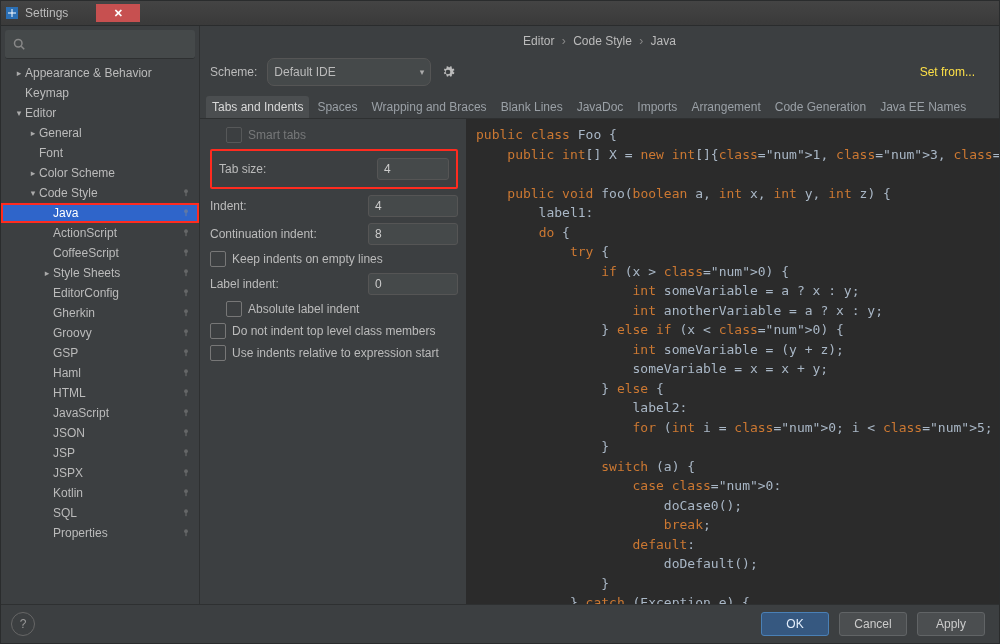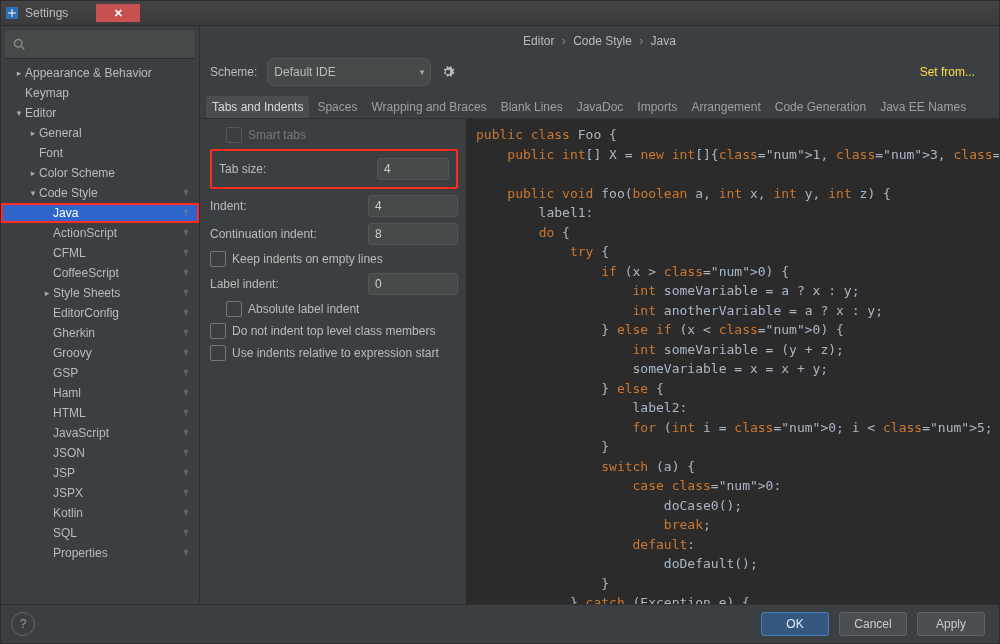--- a/index.html
+++ b/index.html
@@ -136,28 +136,20 @@
           <div class="tree-row ind2">
             <span class="tree-arrow"></span>
             <span class="tree-label">ActionScript</span>
             <span class="tree-pin"><svg width="10" height="10" viewBox="0 0 16 16" fill="#888">
                 <circle cx="8" cy="5" r="3"></circle>
                 <rect x="7" y="7" width="2" height="6"></rect>
               </svg></span>
           </div>
           <div class="tree-row ind2">
             <span class="tree-arrow"></span>
-            <span class="tree-label">CFML</span>
-            <span class="tree-pin"><svg width="10" height="10" viewBox="0 0 16 16" fill="#888">
-                <circle cx="8" cy="5" r="3"></circle>
-                <rect x="7" y="7" width="2" height="6"></rect>
-              </svg></span>
-          </div>
-          <div class="tree-row ind2">
-            <span class="tree-arrow"></span>
             <span class="tree-label">CoffeeScript</span>
             <span class="tree-pin"><svg width="10" height="10" viewBox="0 0 16 16" fill="#888">
                 <circle cx="8" cy="5" r="3"></circle>
                 <rect x="7" y="7" width="2" height="6"></rect>
               </svg></span>
           </div>
           <div class="tree-row ind2">
             <span class="tree-arrow">▸</span>
             <span class="tree-label">Style Sheets</span>
             <span class="tree-pin"><svg width="10" height="10" viewBox="0 0 16 16" fill="#888">

